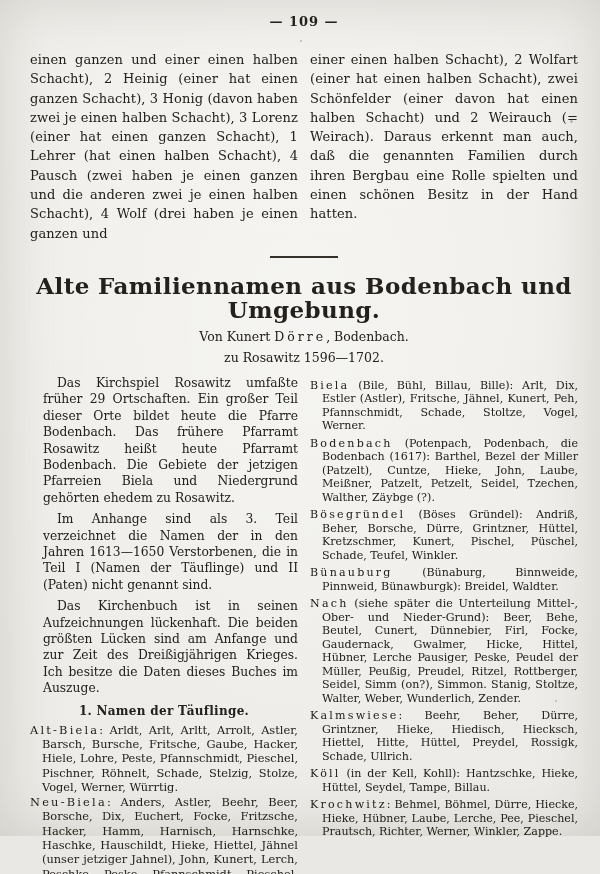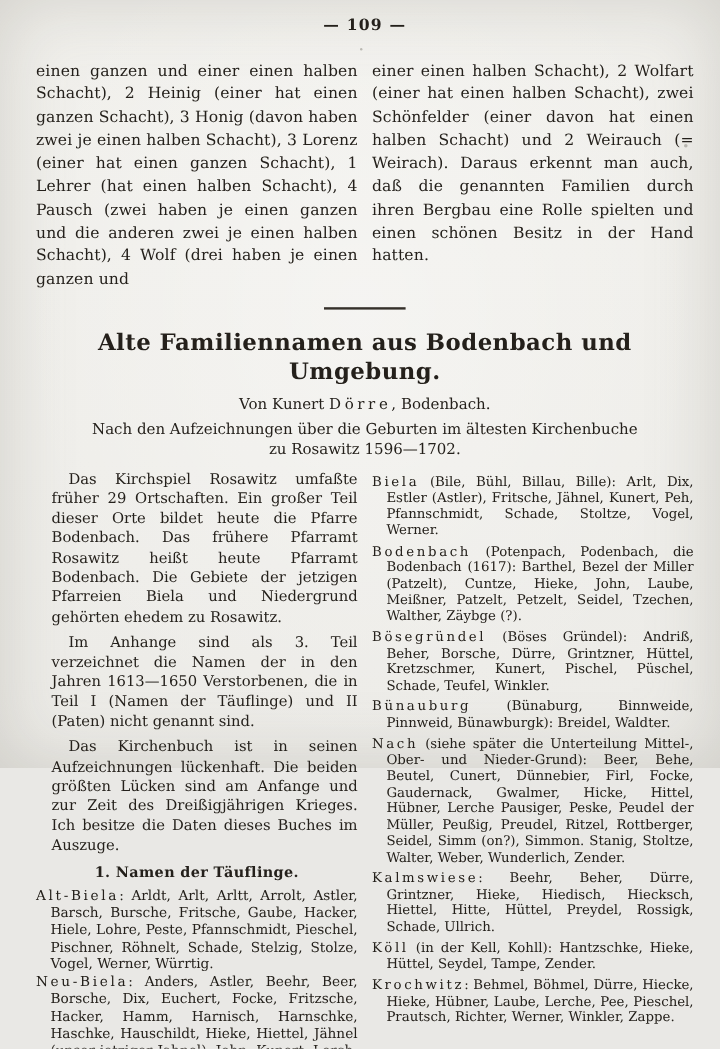--- a/index.html
+++ b/index.html
@@ -3,21 +3,21 @@
 <meta charset="utf-8">
 <style>
   html,body{margin:0;padding:0;}
   body{
     width:600px;height:874px;overflow:hidden;
     background:#e9e8e5;
     font-family:"DejaVu Serif","Liberation Serif",serif;
     color:#24201b;
   }
   .page{
-    width:600px;height:640px;box-sizing:border-box;
+    width:600px;height:836px;box-sizing:border-box;
     padding:12px 22px 10px 30px;
     background:
       radial-gradient(ellipse at 50% 40%, rgba(255,255,255,0.35), rgba(0,0,0,0) 70%),
       linear-gradient(180deg,#f1f0ec 0%,#efeeea 60%,#ecebe7 100%);
     box-shadow:inset 0 0 60px rgba(120,115,105,0.25);
     position:relative;
   }
   .page-number{
     text-align:center;font-size:13px;font-weight:bold;letter-spacing:1px;
     margin-top:2px;
@@ -28,21 +28,21 @@
   .top-section p{
     margin:0;font-size:13px;line-height:19.3px;text-align:justify;
     font-weight:500;letter-spacing:0.1px;
   }
   .divider{
     width:68px;height:2px;background:#35302a;
     margin:13px auto 0 auto;
   }
   h1.title{
     margin:16px 0 0 0;text-align:center;
-    font-size:19px;line-height:24px;font-weight:bold;letter-spacing:0.4px;
+    font-size:23px;line-height:24px;font-weight:bold;letter-spacing:0.4px;
   }
   .byline{
     text-align:center;font-size:12.5px;margin-top:7px;
   }
   .byline .sp{letter-spacing:3px;}
   .subtitle{
     text-align:center;font-size:12.5px;line-height:16px;margin-top:6px;
     font-weight:500;
   }
   .body-cols{margin-top:9px;align-items:flex-start;}
@@ -83,21 +83,20 @@
 
   <div class="divider"></div>
 
   <h1 class="title">Alte Familiennamen aus Bodenbach und Umgebung.</h1>
 
   <div class="byline">
     <span>Von Kunert </span><span class="sp">Dörre</span><span>, Bodenbach.</span>
   </div>
 
   <div class="subtitle">
-    <div>Nach den Aufzeichnungen über die Geburten im ältesten Kirchenbuche</div>
     <div>zu Rosawitz 1596—1702.</div>
   </div>
 
   <section class="two-col body-cols">
 
     <div class="col col-left">
       <p class="para">Das Kirchspiel Rosawitz umfaßte früher 29 Ortschaften. Ein großer Teil dieser Orte bildet heute die Pfarre Bodenbach. Das frühere Pfarramt Rosawitz heißt heute Pfarramt Bodenbach. Die Gebiete der jetzigen Pfarreien Biela und Niedergrund gehörten ehedem zu Rosawitz.</p>
       <p class="para">Im Anhange sind als 3. Teil verzeichnet die Namen der in den Jahren 1613—1650 Verstorbenen, die in Teil I (Namen der Täuflinge) und II (Paten) nicht genannt sind.</p>
       <p class="para">Das Kirchenbuch ist in seinen Aufzeichnungen lückenhaft. Die beiden größten Lücken sind am Anfange und zur Zeit des Dreißigjährigen Krieges. Ich besitze die Daten dieses Buches im Auszuge.</p>
 
@@ -107,21 +106,21 @@
       <div class="entry"><span class="place">Neu-Biela</span><span>: Anders, Astler, Beehr, Beer, Borsche, Dix, Euchert, Focke, Fritzsche, Hacker, Hamm, Harnisch, Harnschke, Haschke, Hauschildt, Hieke, Hiettel, Jähnel (unser jetziger Jahnel), John, Kunert, Lerch, Peschke, Peske, Pfannschmidt, Pieschel, Pischner, Richter, Röhr, Roschig, Schade, Schäms, Schimmel, Schnierl, Teuffel, Weügt, Württig, Zimmer.</span></div>
     </div>
 
     <div class="col col-right">
       <div class="entry"><span class="place">Biela</span><span> (Bile, Bühl, Billau, Bille): Arlt, Dix, Estler (Astler), Fritsche, Jähnel, Kunert, Peh, Pfannschmidt, Schade, Stoltze, Vogel, Werner.</span></div>
       <div class="entry"><span class="place">Bodenbach</span><span> (Potenpach, Podenbach, die Bodenbach (1617): Barthel, Bezel der Miller (Patzelt), Cuntze, Hieke, John, Laube, Meißner, Patzelt, Petzelt, Seidel, Tzechen, Walther, Zäybge (?).</span></div>
       <div class="entry"><span class="place">Bösegründel</span><span> (Böses Gründel): Andriß, Beher, Borsche, Dürre, Grintzner, Hüttel, Kretzschmer, Kunert, Pischel, Püschel, Schade, Teufel, Winkler.</span></div>
       <div class="entry"><span class="place">Bünauburg</span><span> (Bünaburg, Binnweide, Pinnweid, Bünawburgk): Breidel, Waldter.</span></div>
       <div class="entry"><span class="place">Nach</span><span> (siehe später die Unterteilung Mittel-, Ober- und Nieder-Grund): Beer, Behe, Beutel, Cunert, Dünnebier, Firl, Focke, Gaudernack, Gwalmer, Hicke, Hittel, Hübner, Lerche Pausiger, Peske, Peudel der Müller, Peußig, Preudel, Ritzel, Rottberger, Seidel, Simm (on?), Simmon. Stanig, Stoltze, Walter, Weber, Wunderlich, Zender.</span></div>
       <div class="entry"><span class="place">Kalmswiese</span><span>: Beehr, Beher, Dürre, Grintzner, Hieke, Hiedisch, Hiecksch, Hiettel, Hitte, Hüttel, Preydel, Rossigk, Schade, Ullrich.</span></div>
-      <div class="entry"><span class="place">Köll</span><span> (in der Kell, Kohll): Hantzschke, Hieke, Hüttel, Seydel, Tampe, Zender.</span></div>
+      <div class="entry"><span class="place">Köll</span><span> (in der Kell, Kohll): Hantzschke, Hieke, Hüttel, Seydel, Tampe, Billau.</span></div>
       <div class="entry"><span class="place">Krochwitz</span><span>: Behmel, Böhmel, Dürre, Hiecke, Hieke, Hübner, Laube, Lerche, Pee, Pieschel, Prautsch, Richter, Werner, Winkler, Zappe.</span></div>
 
     </div>
 
   </section>
 
   <span class="speck" style="left:570px;top:120px;width:3px;height:3px;"></span>
   <span class="speck" style="left:555px;top:700px;width:2px;height:2px;"></span>
   <span class="speck" style="left:300px;top:40px;width:2px;height:2px;"></span>
 

